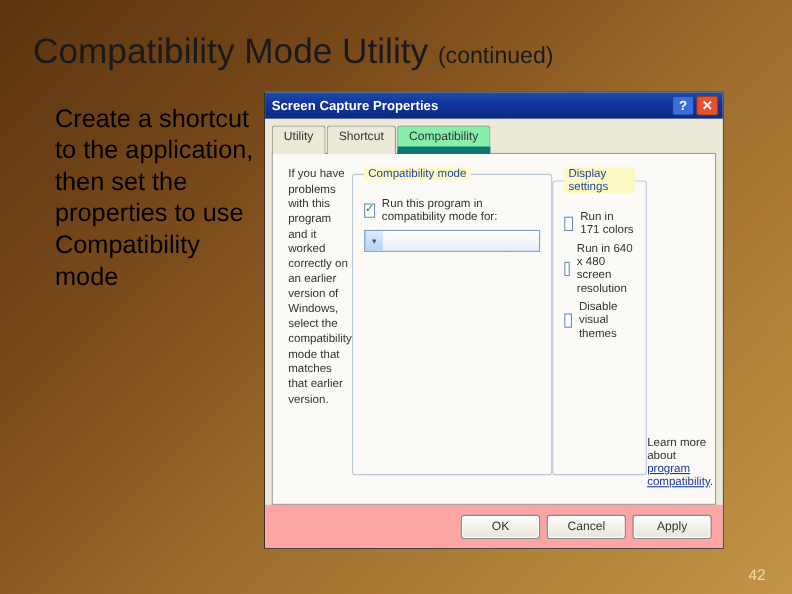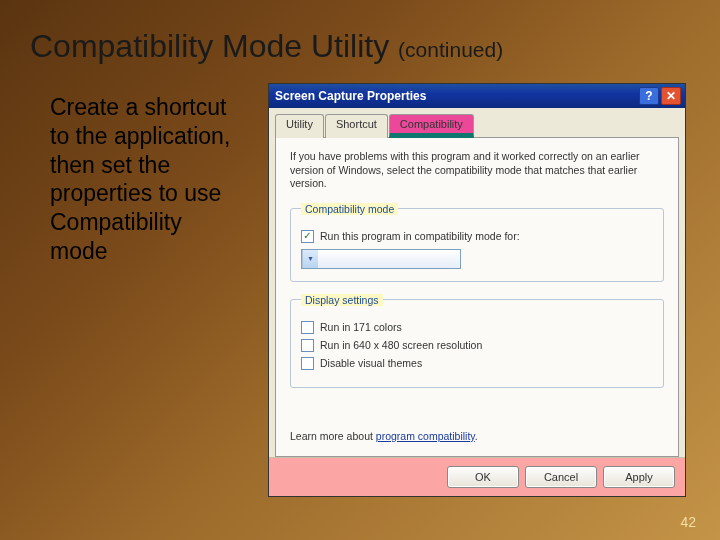--- a/index.html
+++ b/index.html
@@ -14,21 +14,21 @@
   .slide-title {
     padding: 28px 30px 12px 30px;
     font-size: 32px;
     color: #1a1a1a;
     font-weight: normal;
   }
   .slide-title .cont { font-size: 21px; }
   .content-row {
     display: flex;
     padding: 6px 10px 0 50px;
-    gap: 28px;
+    gap: 0;
   }
   .body-text {
     width: 190px;
     font-size: 23px;
     line-height: 1.25;
     color: #000;
     padding-top: 10px;
   }
   .dialog {
     width: 418px;
@@ -70,32 +70,32 @@
   .tab {
     border: 1px solid #999;
     border-bottom: none;
     border-radius: 3px 3px 0 0;
     padding: 3px 10px;
     background: #ece9d8;
     margin-right: 1px;
     color: #333;
   }
   .tab.active {
-    background: #ec4899;
-    border-bottom: 5px solid #0f766e;
+    background: #86efac;
+    border-bottom: 7px solid #0f766e;
     z-index: 2;
     position: relative;
   }
   .tab-body {
     border: 1px solid #999;
     background: #fbfaf6;
     padding: 12px 14px 14px 14px;
     min-height: 320px;
     display: flex;
-    flex-direction: column;
+    flex-direction: row;
   }
   .intro-text {
     font-size: 10.5px;
     color: #333;
     line-height: 1.3;
     margin-bottom: 12px;
   }
   fieldset.group {
     border: 1px solid #b8c8d8;
     border-radius: 3px;

